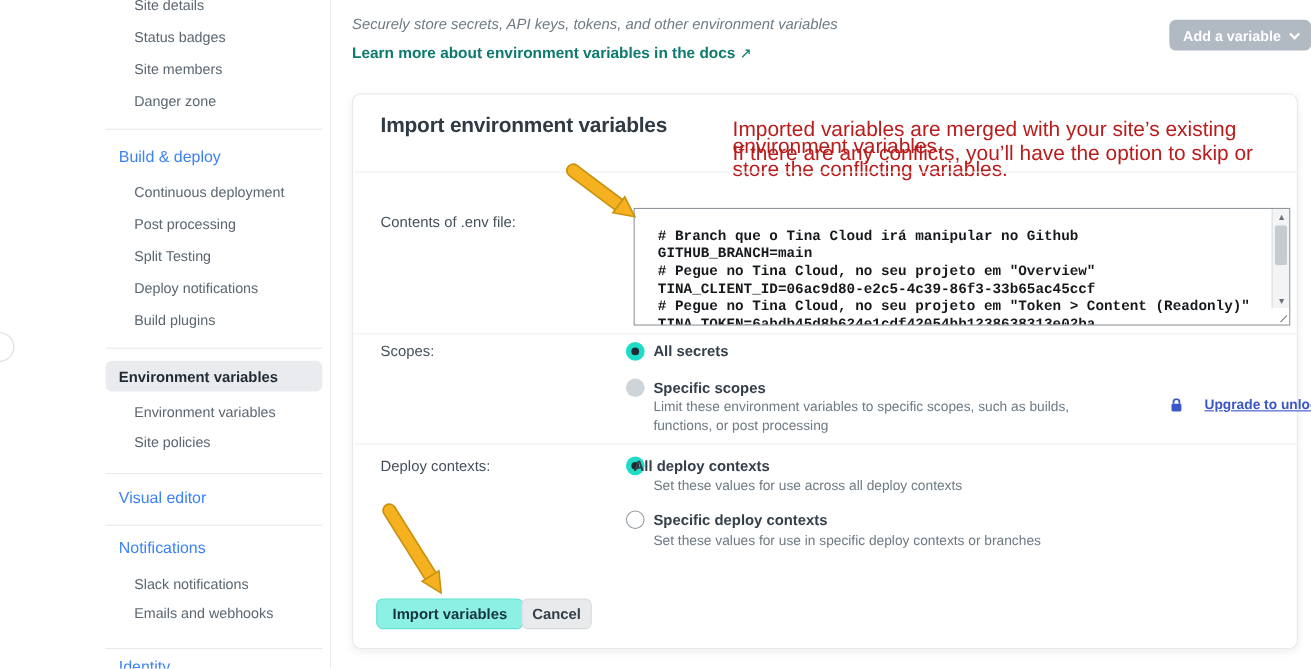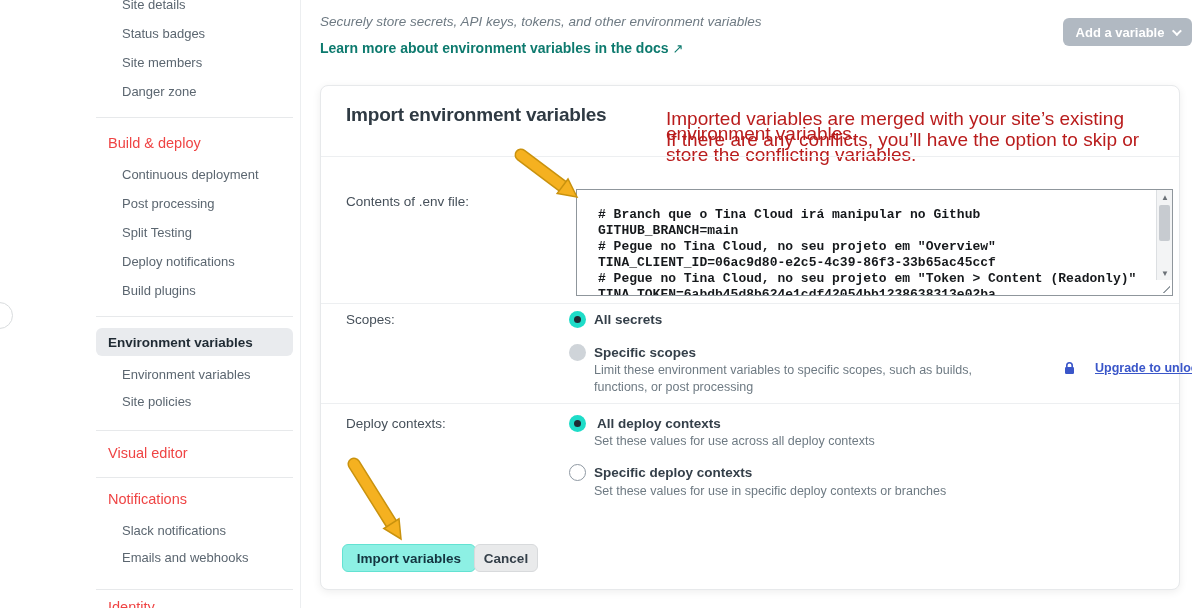--- a/index.html
+++ b/index.html
@@ -7,21 +7,21 @@
     --import-bg:#8df0e4; --arrow:#f5b120; --arrow-edge:#c9920e;
   }
   *{box-sizing:border-box;margin:0;padding:0;}
   body{font-family:"Liberation Sans",sans-serif;background:#fff;}
   #app{position:relative;width:1192px;height:608px;overflow:hidden;background:#fff;}
 
   
   .sidebar{position:absolute;left:0;top:0;width:301px;height:608px;background:#fff;}
   .sb-border{position:absolute;left:300px;top:0;width:1px;height:608px;background:#eceef0;}
   .sb-item{position:absolute;left:122px;font-size:13px;color:#5b6670;white-space:nowrap;cursor:pointer;}
-  .sb-header{position:absolute;left:108px;font-size:14.5px;color:#ef4444;white-space:nowrap;cursor:pointer;}
+  .sb-header{position:absolute;left:108px;font-size:14.5px;color:#3b82f6;white-space:nowrap;cursor:pointer;}
   .sb-divider{position:absolute;left:96px;width:197px;height:1px;background:#e7e9eb;}
   .sb-active{position:absolute;left:96px;top:328px;width:197px;height:28px;background:#e9ebee;border-radius:6px;display:flex;align-items:center;padding-left:12px;cursor:pointer;}
   .sb-active span{font-size:13.5px;font-weight:700;color:#1f2a33;}
 
   
   .page-subtitle{position:absolute;left:320px;top:14px;font-size:13.5px;color:#6e7a83;font-style:italic;}
   .docs-link{position:absolute;left:320px;top:40px;font-size:14px;font-weight:700;color:var(--teal-link);cursor:pointer;}
   .docs-link .ext{font-weight:400;margin-left:4px;font-size:13px;}
   .add-var-btn{position:absolute;left:1063px;top:18px;width:129px;height:28px;background:#b1b9c2;border:none;border-radius:6px;color:#fff;font-size:13px;font-weight:700;font-family:inherit;display:flex;align-items:center;justify-content:center;gap:8px;cursor:pointer;}
   .chev{width:7px;height:7px;border-right:2px solid #fff;border-bottom:2px solid #fff;transform:rotate(45deg) translateY(-2px);}
@@ -150,21 +150,21 @@
       <svg width="11" height="13" viewBox="0 0 11 13">
           <path fill="#3a56c9" d="M2 5V3.5A3.5 3.5 0 0 1 9 3.5V5h-1.6V3.5a1.9 1.9 0 0 0-3.8 0V5H2z"></path>
           <rect x="1" y="5" width="9" height="7" rx="1.2" fill="#3a56c9"></rect>
         </svg>
       <span>Upgrade to unlock</span>
     </a>
     <div class="card-divider" style="top:317px"></div>
 
     <div class="field-label" style="top:330px">Deploy contexts:</div>
     <div class="radio sel" style="left:248px;top:329px"></div>
-    <div class="opt-label" style="left:276px;top:330px">All deploy contexts</div>
+    <div class="opt-label" style="left:255px;top:330px">All deploy contexts</div>
     <div class="opt-desc" style="left:273px;top:347px;width:450px">Set these values for use across all deploy contexts</div>
     <div class="radio empty" style="left:248px;top:378px"></div>
     <div class="opt-label" style="left:273px;top:379px">Specific deploy contexts</div>
     <div class="opt-desc" style="left:273px;top:397px;width:450px">Set these values for use in specific deploy contexts or branches</div>
 
     <button class="btn btn-import">Import variables</button>
     <button class="btn btn-cancel">Cancel</button>
   </section>
 
   <svg class="arrows" viewBox="0 0 1192 608">

